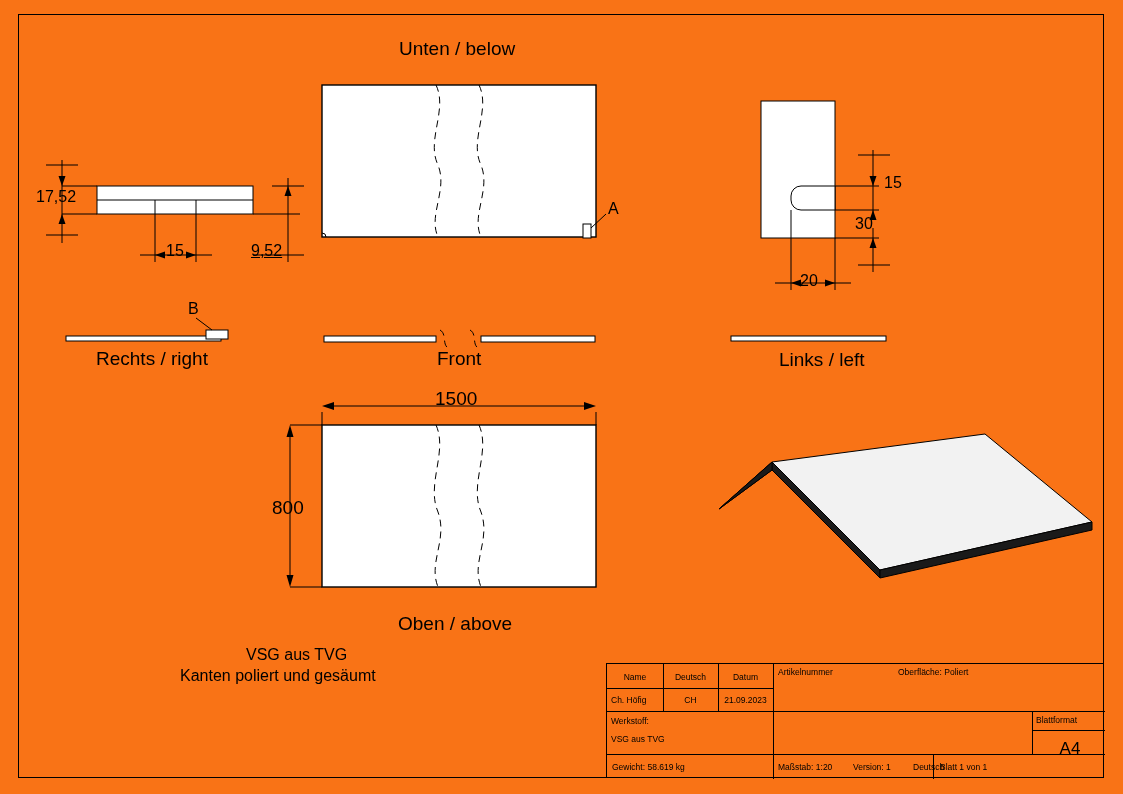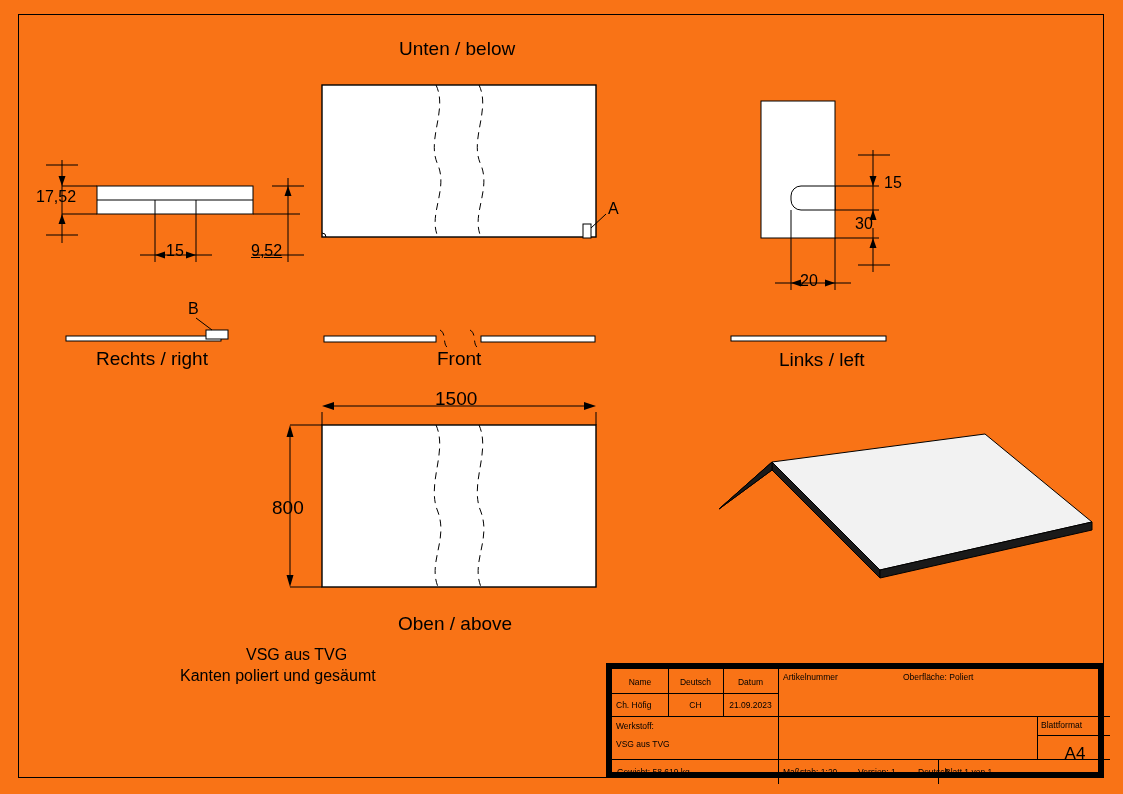--- a/index.html
+++ b/index.html
@@ -9,21 +9,21 @@
   .lbl{position:absolute;white-space:nowrap;}
   .t20{font-size:19px;}
   .t17{font-size:16px;}
   .t9{font-size:8.5px;}
   svg{position:absolute;left:0;top:0;overflow:visible;}
   .ln{stroke:#000;fill:none;}
   .w1{stroke-width:1;}
   .w15{stroke-width:1.4;}
   .dash{stroke-dasharray:7 5;}
   .fillw{fill:#ffffff;}
-  .tb{position:absolute;border:6px solid #000000;box-sizing:border-box;}
+  .tb{position:absolute;border:1px solid #000000;box-sizing:border-box;}
   .tbcell{position:absolute;box-sizing:border-box;display:flex;align-items:center;}
   .tbline{position:absolute;background:#000;}
   .isoTop{fill:#f2f2f2;stroke:#000;stroke-width:1;}
   .isoEdge{fill:#1a1a1a;stroke:#000;stroke-width:1;}
 </style>
 </head>
 <body>
 
 <div id="sheet">
 

